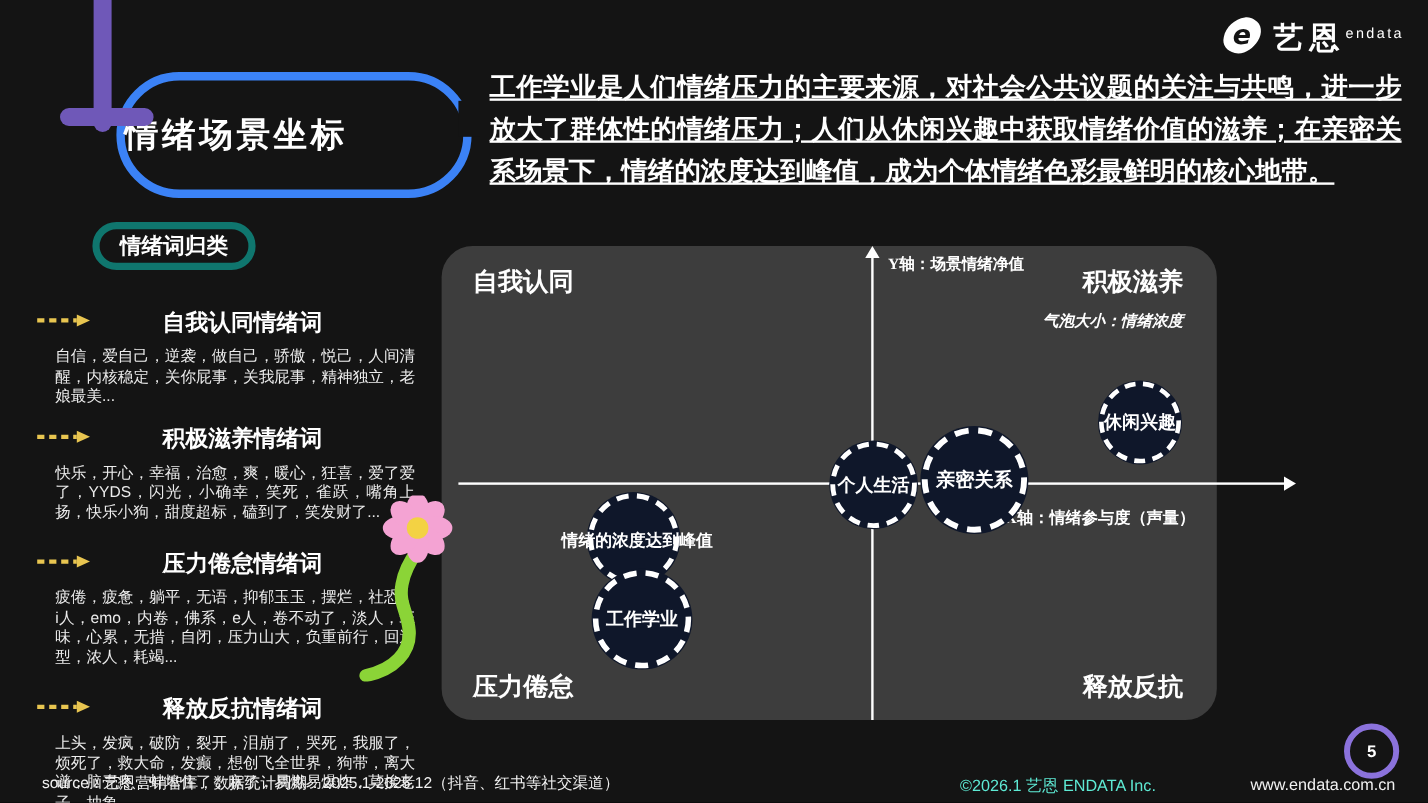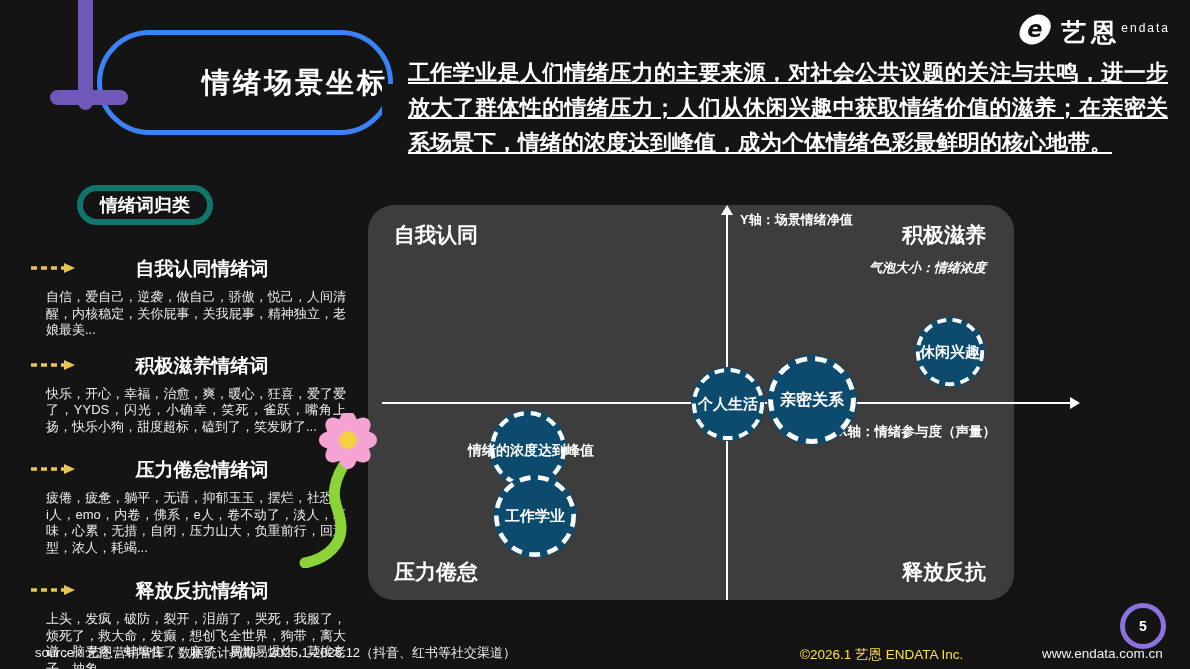--- a/index.html
+++ b/index.html
@@ -3,22 +3,22 @@
 <meta charset="utf-8">
 <style>
   html,body{margin:0;padding:0;background:#000;}
   .stage{position:relative;width:1190px;height:669px;background:#141414;overflow:hidden;
          font-family:"Liberation Sans",sans-serif;color:#fff;}
   .abs{position:absolute;}
 
   
   .deco-vbar{left:78px;top:0;width:15px;height:110px;background:#6f58b8;border-radius:0 0 8px 8px;}
   .deco-hbar{left:50px;top:90px;width:78px;height:15px;background:#6f58b8;border-radius:8px;}
-  .title-stadium{left:97px;top:30px;width:296px;height:105px;border:5px solid #3b82f6;
-                 border-radius:60px;display:flex;align-items:center;justify-content:flex-end;box-sizing:border-box;}
+  .title-stadium{left:97px;top:60px;width:296px;height:105px;border:7px solid #3b82f6;
+                 border-radius:60px;display:flex;align-items:center;justify-content:flex-start;box-sizing:border-box;}
   .stadium-gap{left:382px;top:84px;width:18px;height:30px;background:#141414;}
   .page-title{font-size:28px;font-weight:800;letter-spacing:3px;}
 
   
   .intro{left:408px;top:55px;width:760px;font-size:22px;font-weight:800;line-height:35px;text-align:justify;text-decoration:underline;}
 
   
   .logo{right:20px;top:10px;display:flex;align-items:center;gap:7px;}
   .logo-text{display:flex;line-height:1;}
   .logo-brand{font-size:25px;font-weight:700;letter-spacing:5px;}
@@ -30,49 +30,49 @@
          font-size:18px;font-weight:800;}
   .cats{left:30px;top:232px;width:326px;}
   .cat{margin-bottom:14px;}
   .cat-head{display:flex;align-items:center;}
   .cat-arrow{flex:0 0 48px;}
   .cat-title{flex:1;text-align:center;font-size:19px;font-weight:800;padding-right:30px;}
   .cat-words{margin:7px 0 0 16px;width:300px;font-size:13px;line-height:16.5px;color:#ececec;text-align:justify;}
   .c1{margin-top:6px;} .c2{margin-top:24px;} .c3{margin-top:22px;} .c4{margin-top:22px;}
 
   
-  .panel{left:368px;top:205px;width:646px;height:395px;background:#3d3d3d;border-radius:26px;}
+  .panel{left:368px;top:205px;width:646px;height:395px;background:#3d3d3d;border-radius:26px;font-family:Liberation Serif, serif;}
   .axis{position:absolute;background:#fff;}
   .y-line{left:358px;top:8px;width:2px;height:387px;}
   .x-line{left:14px;top:197px;width:690px;height:2px;}
   .y-arrow{position:absolute;left:353px;top:0;width:0;height:0;
            border-left:6px solid transparent;border-right:6px solid transparent;border-bottom:10px solid #fff;}
   .x-arrow{position:absolute;left:702px;top:192px;width:0;height:0;
            border-top:6px solid transparent;border-bottom:6px solid transparent;border-left:10px solid #fff;}
   .corner{position:absolute;font-size:21px;font-weight:800;}
   .tl{left:26px;top:16px;} .tr{right:28px;top:16px;text-align:right;}
   .bl{left:26px;bottom:14px;} .br{right:28px;bottom:14px;text-align:center;margin-left:47px;}
   .y-label{position:absolute;left:372px;top:6px;font-size:13px;font-weight:600;}
   .x-label{position:absolute;right:18px;top:218px;font-size:13.5px;font-weight:700;}
   .size-note{position:absolute;right:28px;top:54px;font-size:13px;font-style:italic;font-weight:600;}
 
-  .bubble{position:absolute;background:#0c4a6e;border-radius:50%;
+  .bubble{position:absolute;background:#0f172a;border-radius:50%;
           display:flex;align-items:center;justify-content:center;color:#fff;font-weight:700;}
   .bubble svg{position:absolute;left:0;top:0;width:100%;height:100%;}
   .b-geren{left:323px;top:162px;width:74px;height:74px;font-size:15px;}
   .b-qinmi{left:399px;top:150px;width:90px;height:90px;font-size:16px;}
   .b-xiuxian{left:547px;top:112px;width:70px;height:70px;font-size:15px;}
   .b-gonggong{left:121px;top:205px;width:78px;height:78px;}
   .b-gongzuo{left:125px;top:269px;width:84px;height:84px;font-size:15px;}
   .gonggong-label{position:absolute;left:88px;top:237px;width:150px;text-align:center;
                   font-size:14px;font-weight:700;z-index:5;}
 
   
   .footer-source{left:35px;top:644px;font-size:13px;color:#f2f2f2;}
-  .footer-copy{left:800px;top:646px;font-size:13.5px;color:#fde047;}
+  .footer-copy{left:800px;top:646px;font-size:13.5px;color:#5eead4;}
   .footer-url{left:1042px;top:646px;font-size:13.5px;color:#f2f2f2;}
   .page-circle{left:1120px;top:603px;width:46px;height:46px;border:5px solid #8b72dc;border-radius:50%;
                box-sizing:border-box;display:flex;align-items:center;justify-content:center;
                font-size:14px;font-weight:700;}
   .flower{left:297px;top:413px;z-index:6;}
 </style>
 </head>
 <body>
 
 <div class="stage">

